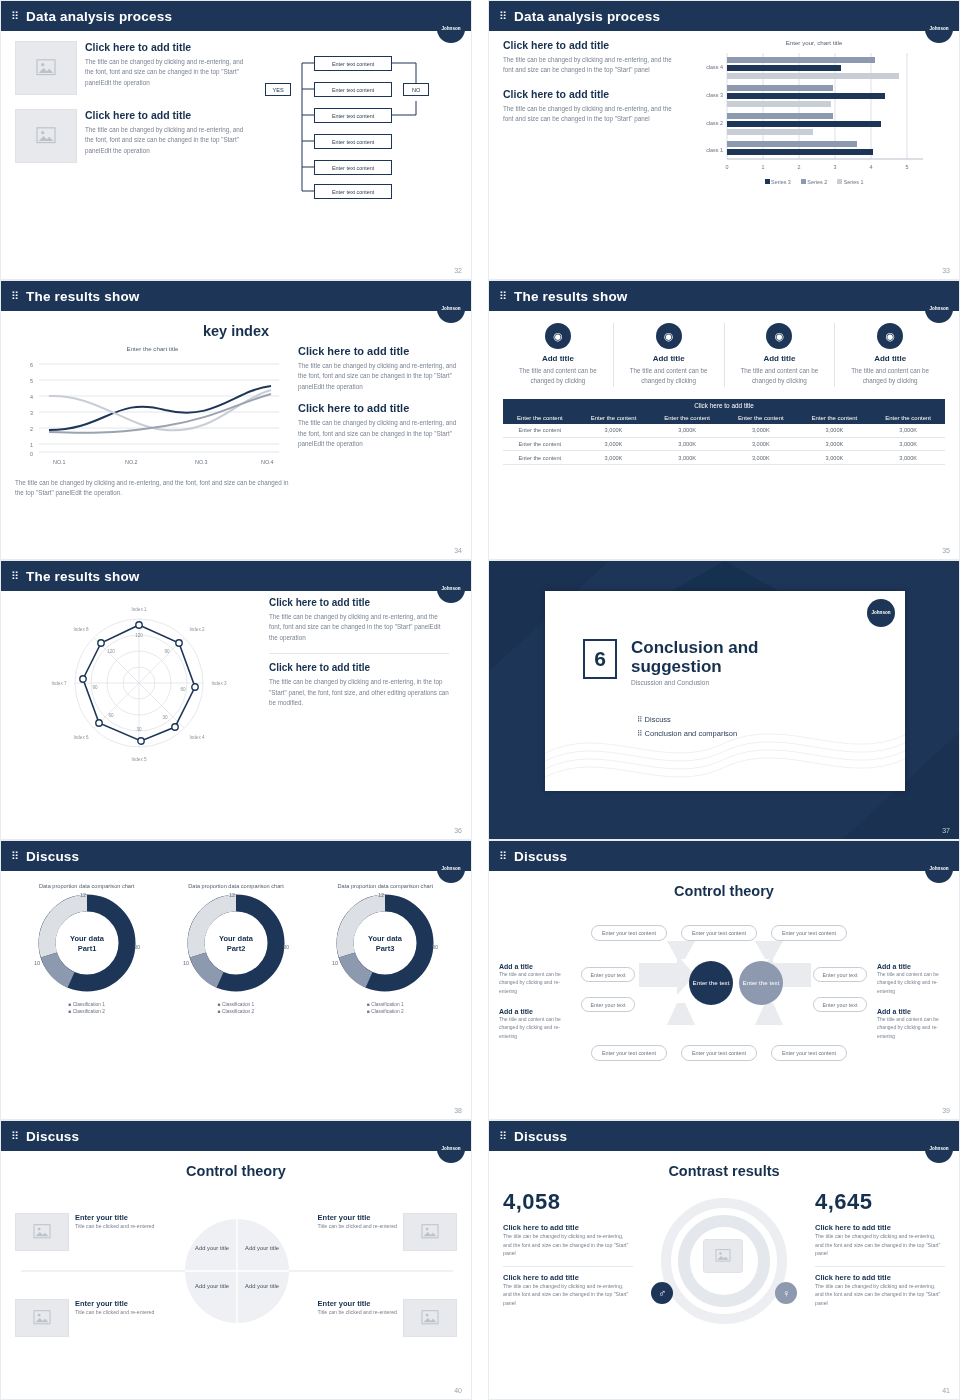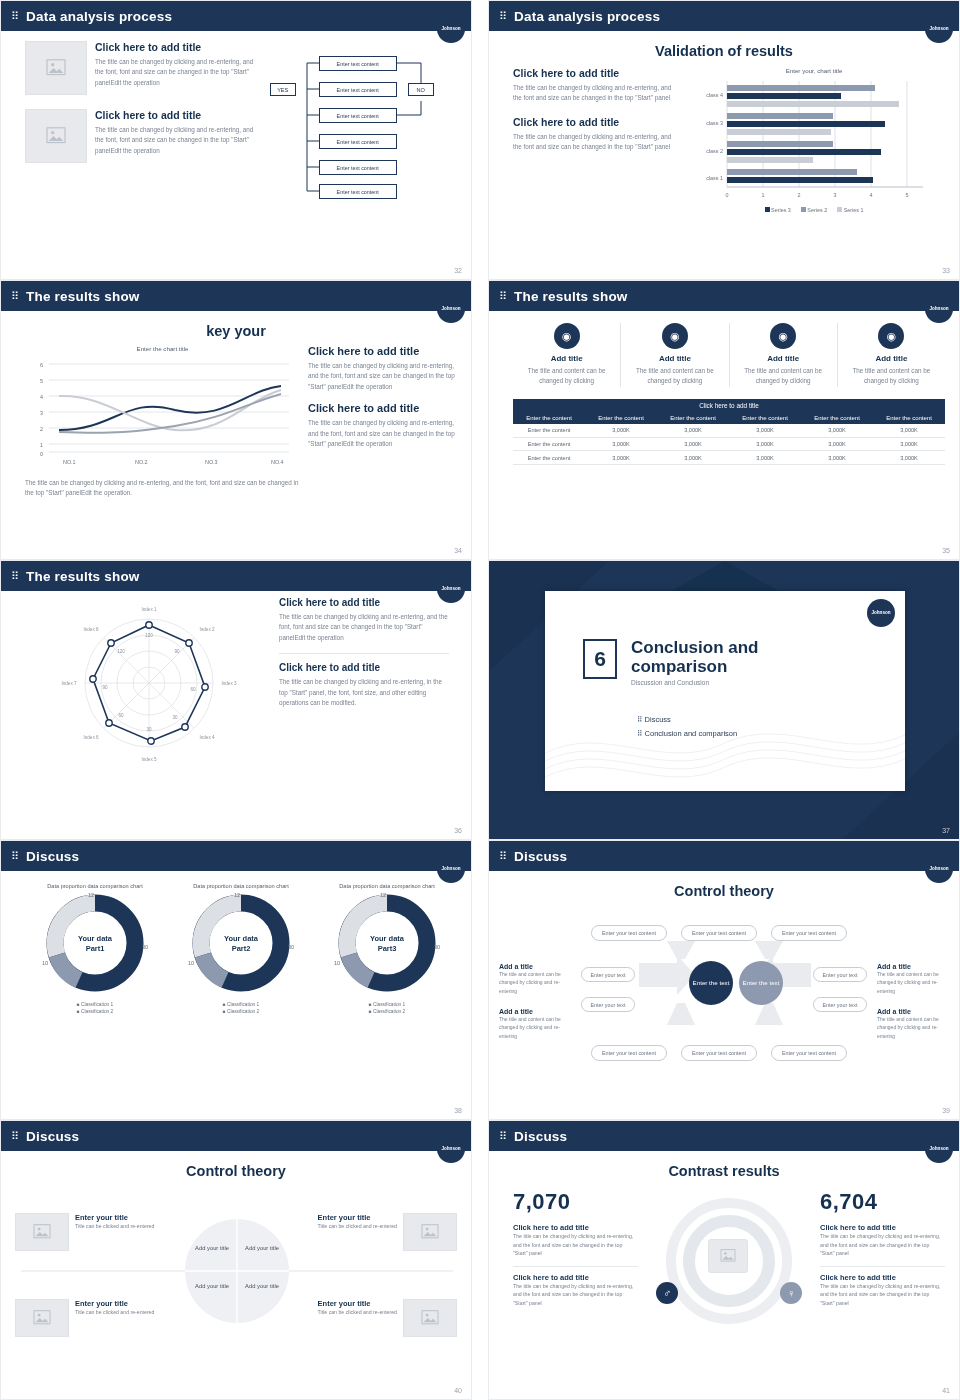--- a/index.html
+++ b/index.html
@@ -12,21 +12,21 @@
   
   .hdr { height:30px; background:#1d3557; display:flex; align-items:center; padding:0 10px; position:relative; }
   .hdr .dots { color:#ffffff; font-size:11px; letter-spacing:0px; margin-right:7px; line-height:1; }
   .hdr .ttl { color:#ffffff; font-size:13.5px; font-weight:bold; letter-spacing:.2px; }
   .logo { position:absolute; right:6px; top:14px; width:28px; height:28px; border-radius:50%; background:#1d3557; color:#fff; font-size:4.6px; display:flex; align-items:center; justify-content:center; text-align:center; line-height:1.1; font-weight:bold; }
 
   .pagenum { position:absolute; right:9px; bottom:5px; font-size:7px; color:#9aa3b0; }
 
   .title-c { text-align:center; font-size:14.5px; font-weight:bold; color:#16304f; margin-top:12px; }
 
-  .body { padding:0 14px;margin-left:10px; }
+  .body { padding:0 14px; }
 
   
   .h-title { font-size:10.5px; font-weight:bold; color:#16304f; margin:0 0 4px 0; }
   .p-text { font-size:6.3px; color:#7a8391; line-height:1.65; }
 
   .ph-img { background:#e7e9ec; border:1px solid #dfe2e6; display:flex; align-items:center; justify-content:center; }
   .ph-img svg { opacity:.55; }
 
   
   .flowbox { width:78px; height:15px; border:1px solid #1d3557; font-size:5.4px; display:flex; align-items:center; justify-content:center; color:#2c3e56; background:#fff; }
@@ -125,21 +125,20 @@
   </div>
 
   <div class="slide">
     <div class="hdr">
       <span class="dots">⠿</span>
       <span class="ttl">Data analysis process</span>
       <div class="logo">
           <span>Johnson</span>
         </div>
     </div>
-    <div class="title-c">Validation of results</div>
 
     <div class="body" style="display:flex; margin-top:8px;">
       <div style="width:175px;">
         <div style="margin-bottom:12px;">
           <div class="h-title">Click here to add title</div>
           <div class="p-text">The title can be changed by clicking and re-entering, and the font and size can be changed in the top "Start" panel</div>
         </div>
         <div>
           <div class="h-title">Click here to add title</div>
           <div class="p-text">The title can be changed by clicking and re-entering, and the font and size can be changed in the top "Start" panel</div>
@@ -195,21 +194,21 @@
   </div>
 
   <div class="slide">
     <div class="hdr">
       <span class="dots">⠿</span>
       <span class="ttl">The results show</span>
       <div class="logo">
           <span>Johnson</span>
         </div>
     </div>
-    <div class="title-c">key your</div>
+    <div class="title-c">key index</div>
 
     <div class="body" style="display:flex; margin-top:6px;">
       <div style="width:275px;">
         <div style="text-align:center; font-size:6.2px; color:#55606e;">Enter the chart title</div>
         <svg width="272" height="118">
           <g stroke="#e3e6ea" stroke-width="1">
             <line x1="24" y1="12" x2="264" y2="12"></line>
             <line x1="24" y1="28" x2="264" y2="28"></line>
             <line x1="24" y1="44" x2="264" y2="44"></line>
             <line x1="24" y1="60" x2="264" y2="60"></line>
@@ -414,21 +413,21 @@
           <path d="M0,68 C60,38 120,88 180,58 C240,30 300,78 360,50"></path>
           <path d="M0,76 C60,46 120,96 180,66 C240,38 300,86 360,58"></path>
           <path d="M0,52 C60,22 120,72 180,42 C240,14 300,62 360,34"></path>
         </g>
       </svg>
       <div style="position:absolute; left:38px; top:48px; display:flex; align-items:flex-start; gap:14px;">
         <div style="border:2px solid #1d3557; width:34px; height:40px; display:flex; align-items:center; justify-content:center; font-size:21px; font-weight:bold; color:#16304f;">6</div>
         <div>
           <div style="font-size:17px; font-weight:bold; color:#16304f; line-height:1.1;">
             <span>Conclusion and</span><br>
-            <span>comparison</span>
+            <span>suggestion</span>
           </div>
           <div style="font-size:6.5px; color:#7a8391; margin-top:3px;">Discussion and Conclusion</div>
         </div>
       </div>
       <div style="position:absolute; left:92px; top:122px; font-size:7.5px; color:#2c3e56; line-height:1.9;">
         <div><span style="color:#1d3557;">⠿</span> <span>Discuss</span></div>
         <div><span style="color:#1d3557;">⠿</span> <span>Conclusion and comparison</span></div>
       </div>
     </div>
     <div class="pagenum" style="color:#c8cdd6;">37</div>
@@ -656,21 +655,21 @@
       <span class="dots">⠿</span>
       <span class="ttl">Discuss</span>
       <div class="logo">
           <span>Johnson</span>
         </div>
     </div>
     <div class="title-c">Contrast results</div>
 
     <div class="body" style="display:flex; margin-top:10px; gap:6px;">
       <div style="width:140px;">
-        <div class="big-num">7,070</div>
+        <div class="big-num">4,058</div>
         <div style="margin-top:8px;">
           <div style="font-size:7.5px;font-weight:bold;color:#16304f;">Click here to add title</div>
           <div class="p-text" style="font-size:5.2px;">The title can be changed by clicking and re-entering, and the font and size can be changed in the top "Start" panel</div>
         </div>
         <div style="margin-top:8px; border-top:1px solid #e5e8ec; padding-top:6px;">
           <div style="font-size:7.5px;font-weight:bold;color:#16304f;">Click here to add title</div>
           <div class="p-text" style="font-size:5.2px;">The title can be changed by clicking and re-entering, and the font and size can be changed in the top "Start" panel</div>
         </div>
       </div>
 
@@ -688,21 +687,21 @@
         <div class="ph-img" style="position:absolute; left:64px; top:50px; width:40px; height:34px; border-radius:3px;">
           <svg width="16" height="14" viewBox="0 0 24 22">
               <rect x="1" y="1" width="22" height="18" fill="none" stroke="#9aa3b0" stroke-width="1.4"></rect>
               <circle cx="8" cy="7" r="2" fill="#9aa3b0"></circle>
               <path d="M3 17l6-6 4 4 3-3 5 5z" fill="#9aa3b0"></path>
             </svg>
         </div>
       </div>
 
       <div style="width:140px;">
-        <div class="big-num">6,704</div>
+        <div class="big-num">4,645</div>
         <div style="margin-top:8px;">
           <div style="font-size:7.5px;font-weight:bold;color:#16304f;">Click here to add title</div>
           <div class="p-text" style="font-size:5.2px;">The title can be changed by clicking and re-entering, and the font and size can be changed in the top "Start" panel</div>
         </div>
         <div style="margin-top:8px; border-top:1px solid #e5e8ec; padding-top:6px;">
           <div style="font-size:7.5px;font-weight:bold;color:#16304f;">Click here to add title</div>
           <div class="p-text" style="font-size:5.2px;">The title can be changed by clicking and re-entering, and the font and size can be changed in the top "Start" panel</div>
         </div>
       </div>
     </div>

